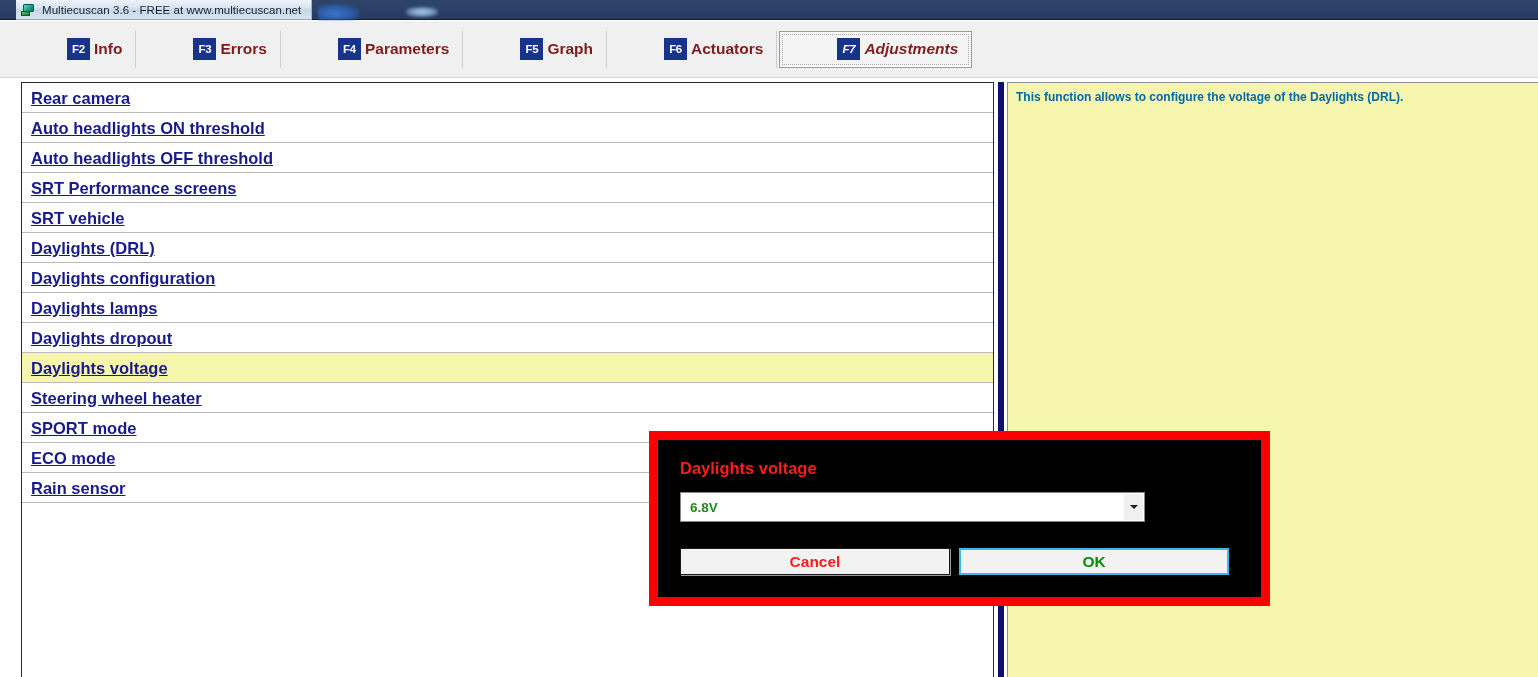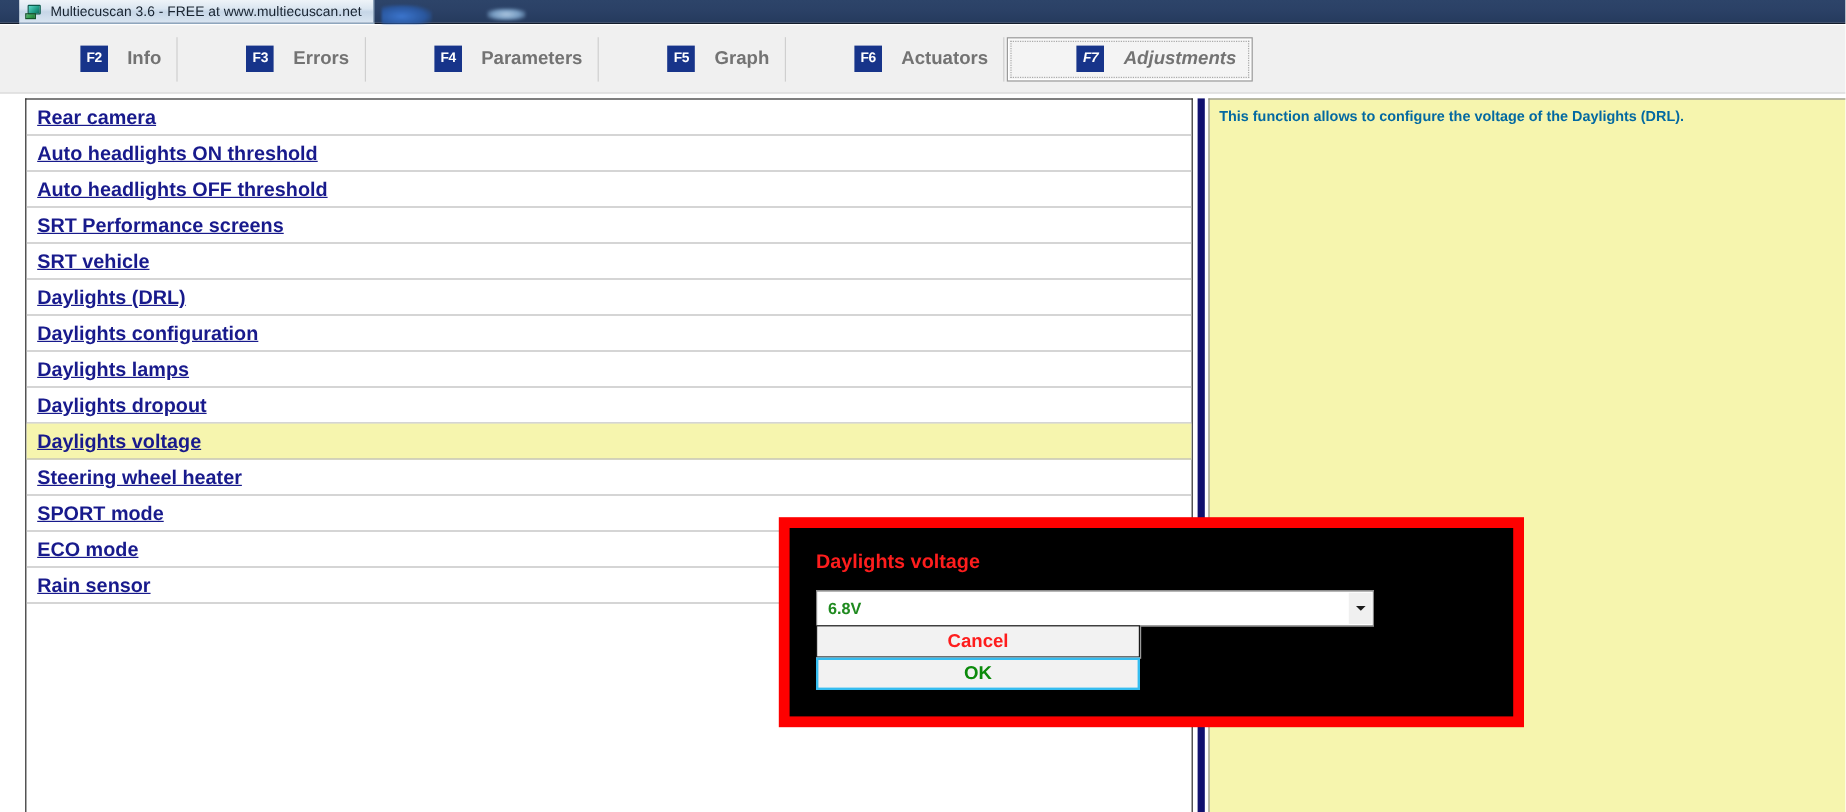--- a/index.html
+++ b/index.html
@@ -122,24 +122,24 @@
     font-size: 11.5px;
     font-weight: bold;
     display: flex;
     align-items: center;
     justify-content: center;
     flex: 0 0 auto;
     letter-spacing: -.3px;
     margin-left: 45px;
   }
   .tab-label {
-    margin-left: 16px;
+    margin-left: 4px;
     font-size: 15.5px;
     font-weight: bold;
-    color: #737373;
+    color: #7f1d1d;
     white-space: nowrap;
   }
 
   
   #list-panel {
     position: absolute;
     left: 21px; top: 82px;
     width: 973px; height: 595px;
     background: #ffffff;
     border: 1px solid #2b2b2b;
@@ -245,21 +245,20 @@
     border-left: 4px solid transparent;
     border-right: 4px solid transparent;
     border-top: 4px solid #1b1b1b;
   }
   #dialog-buttons {
     position: absolute;
     left: 22px; bottom: 22px;
     width: 549px;
     display: flex;
     justify-content: space-between;
-    flex-direction: column;
   }
   .dlg-btn {
     width: 270px; height: 27px;
     background: #f2f2f2;
     display: flex;
     align-items: center;
     justify-content: center;
     font-size: 15.5px;
     font-weight: bold;
     box-sizing: border-box;

